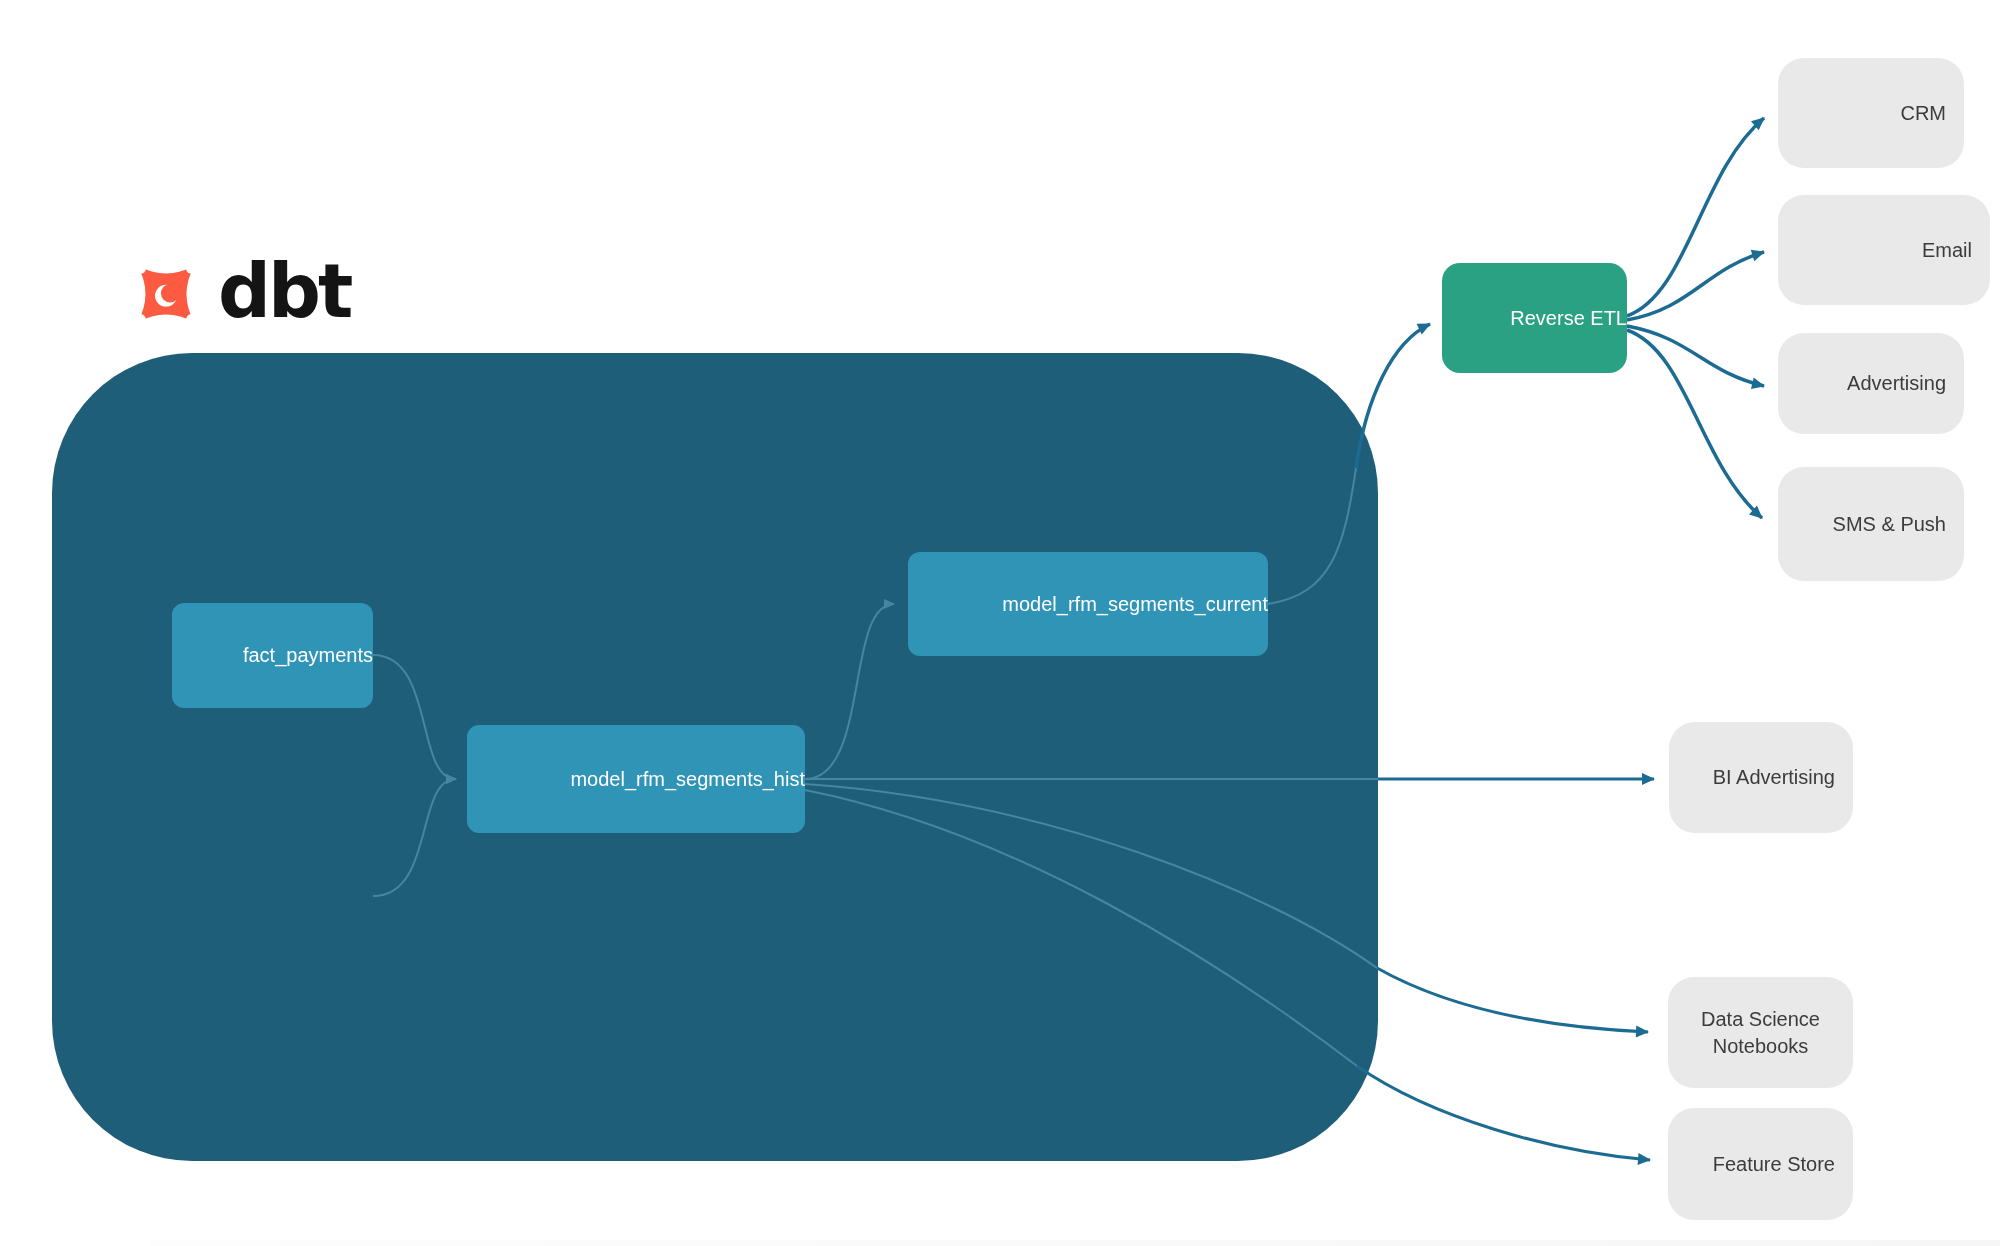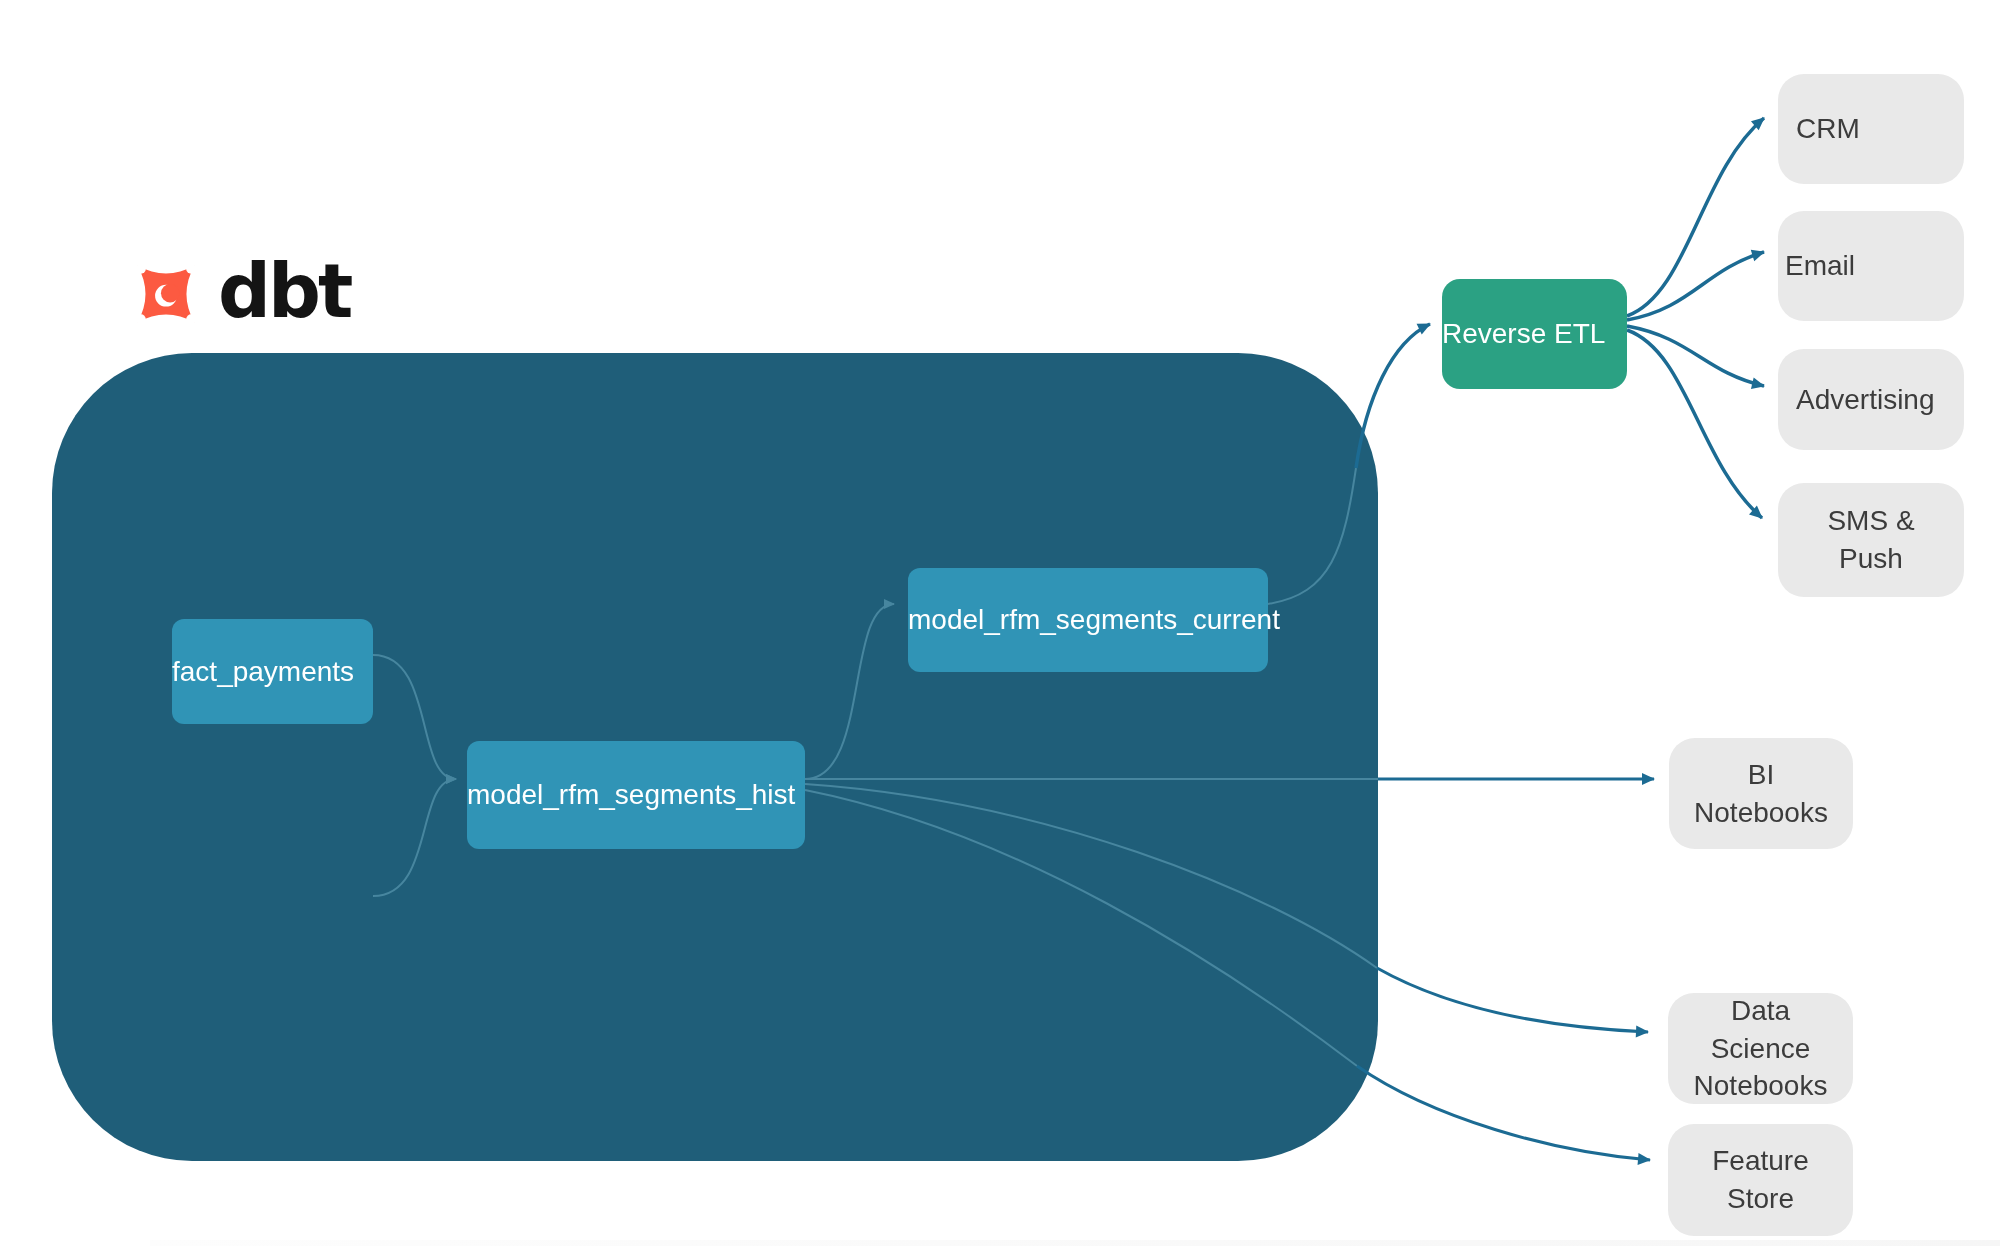--- a/index.html
+++ b/index.html
@@ -8,34 +8,34 @@
   .canvas{position:absolute;inset:0;}
 
   
   #edge-layer{position:absolute;left:0;top:0;width:2000px;height:1246px;pointer-events:none;}
 
   
   .warehouse{position:absolute;left:52px;top:353px;width:1326px;height:808px;
              background:#1F5E79;border-radius:140px;}
 
   
-  .node{position:absolute;display:flex;align-items:center;justify-content:flex-start;
-        text-align:center;font-size:28px;line-height:1.35;box-sizing:border-box;margin-top:16px;}
+  .node{position:absolute;display:flex;align-items:center;justify-content:flex-end;
+        text-align:center;font-size:20px;line-height:1.35;box-sizing:border-box;}
   .node.model{background:#3094B6;color:#ffffff;border-radius:12px;}
   .node.process{background:#2BA183;color:#ffffff;border-radius:18px;}
   .node.dest{background:#E9E9E9;color:#3C3C3C;border-radius:26px;padding:8px 18px;}
 
   
   #n-fact{left:172px;top:603px;width:201px;height:105px;}
   #n-dim{left:172px;top:843px;width:201px;height:105px;}
   #n-hist{left:467px;top:725px;width:338px;height:108px;}
   #n-current{left:908px;top:552px;width:360px;height:104px;}
   #n-reverse{left:1442px;top:263px;width:185px;height:110px;}
   #n-crm{left:1778px;top:58px;width:186px;height:110px;}
-  #n-email{left:1778px;top:195px;width:186px;height:110px;padding-left:7px;}
+  #n-email{left:1778px;top:195px;width:212px;height:110px;padding-left:7px;}
   #n-adv{left:1778px;top:333px;width:186px;height:101px;}
   #n-sms{left:1778px;top:467px;width:186px;height:114px;}
   #n-bi{left:1669px;top:722px;width:184px;height:111px;}
   #n-ds{left:1668px;top:977px;width:185px;height:111px;}
   #n-fs{left:1668px;top:1108px;width:185px;height:112px;}
 
   
   .logo{position:absolute;left:124px;top:252px;display:flex;align-items:center;gap:10px;}
   .logo svg{width:84px;height:84px;display:block;}
   .logo .brand{font-family:"DejaVu Sans",sans-serif;font-weight:700;font-size:74px;
@@ -119,21 +119,21 @@
   <div id="n-email" class="node dest">
     <span>Email</span>
   </div>
   <div id="n-adv" class="node dest">
     <span>Advertising</span>
   </div>
   <div id="n-sms" class="node dest">
     <span>SMS &amp; Push</span>
   </div>
   <div id="n-bi" class="node dest">
-    <span>BI Notebooks</span>
+    <span>BI Advertising</span>
   </div>
   <div id="n-ds" class="node dest">
     <span>Data Science Notebooks</span>
   </div>
   <div id="n-fs" class="node dest">
     <span>Feature Store</span>
   </div>
 
   <div class="bottom-band"></div>
 </div>

